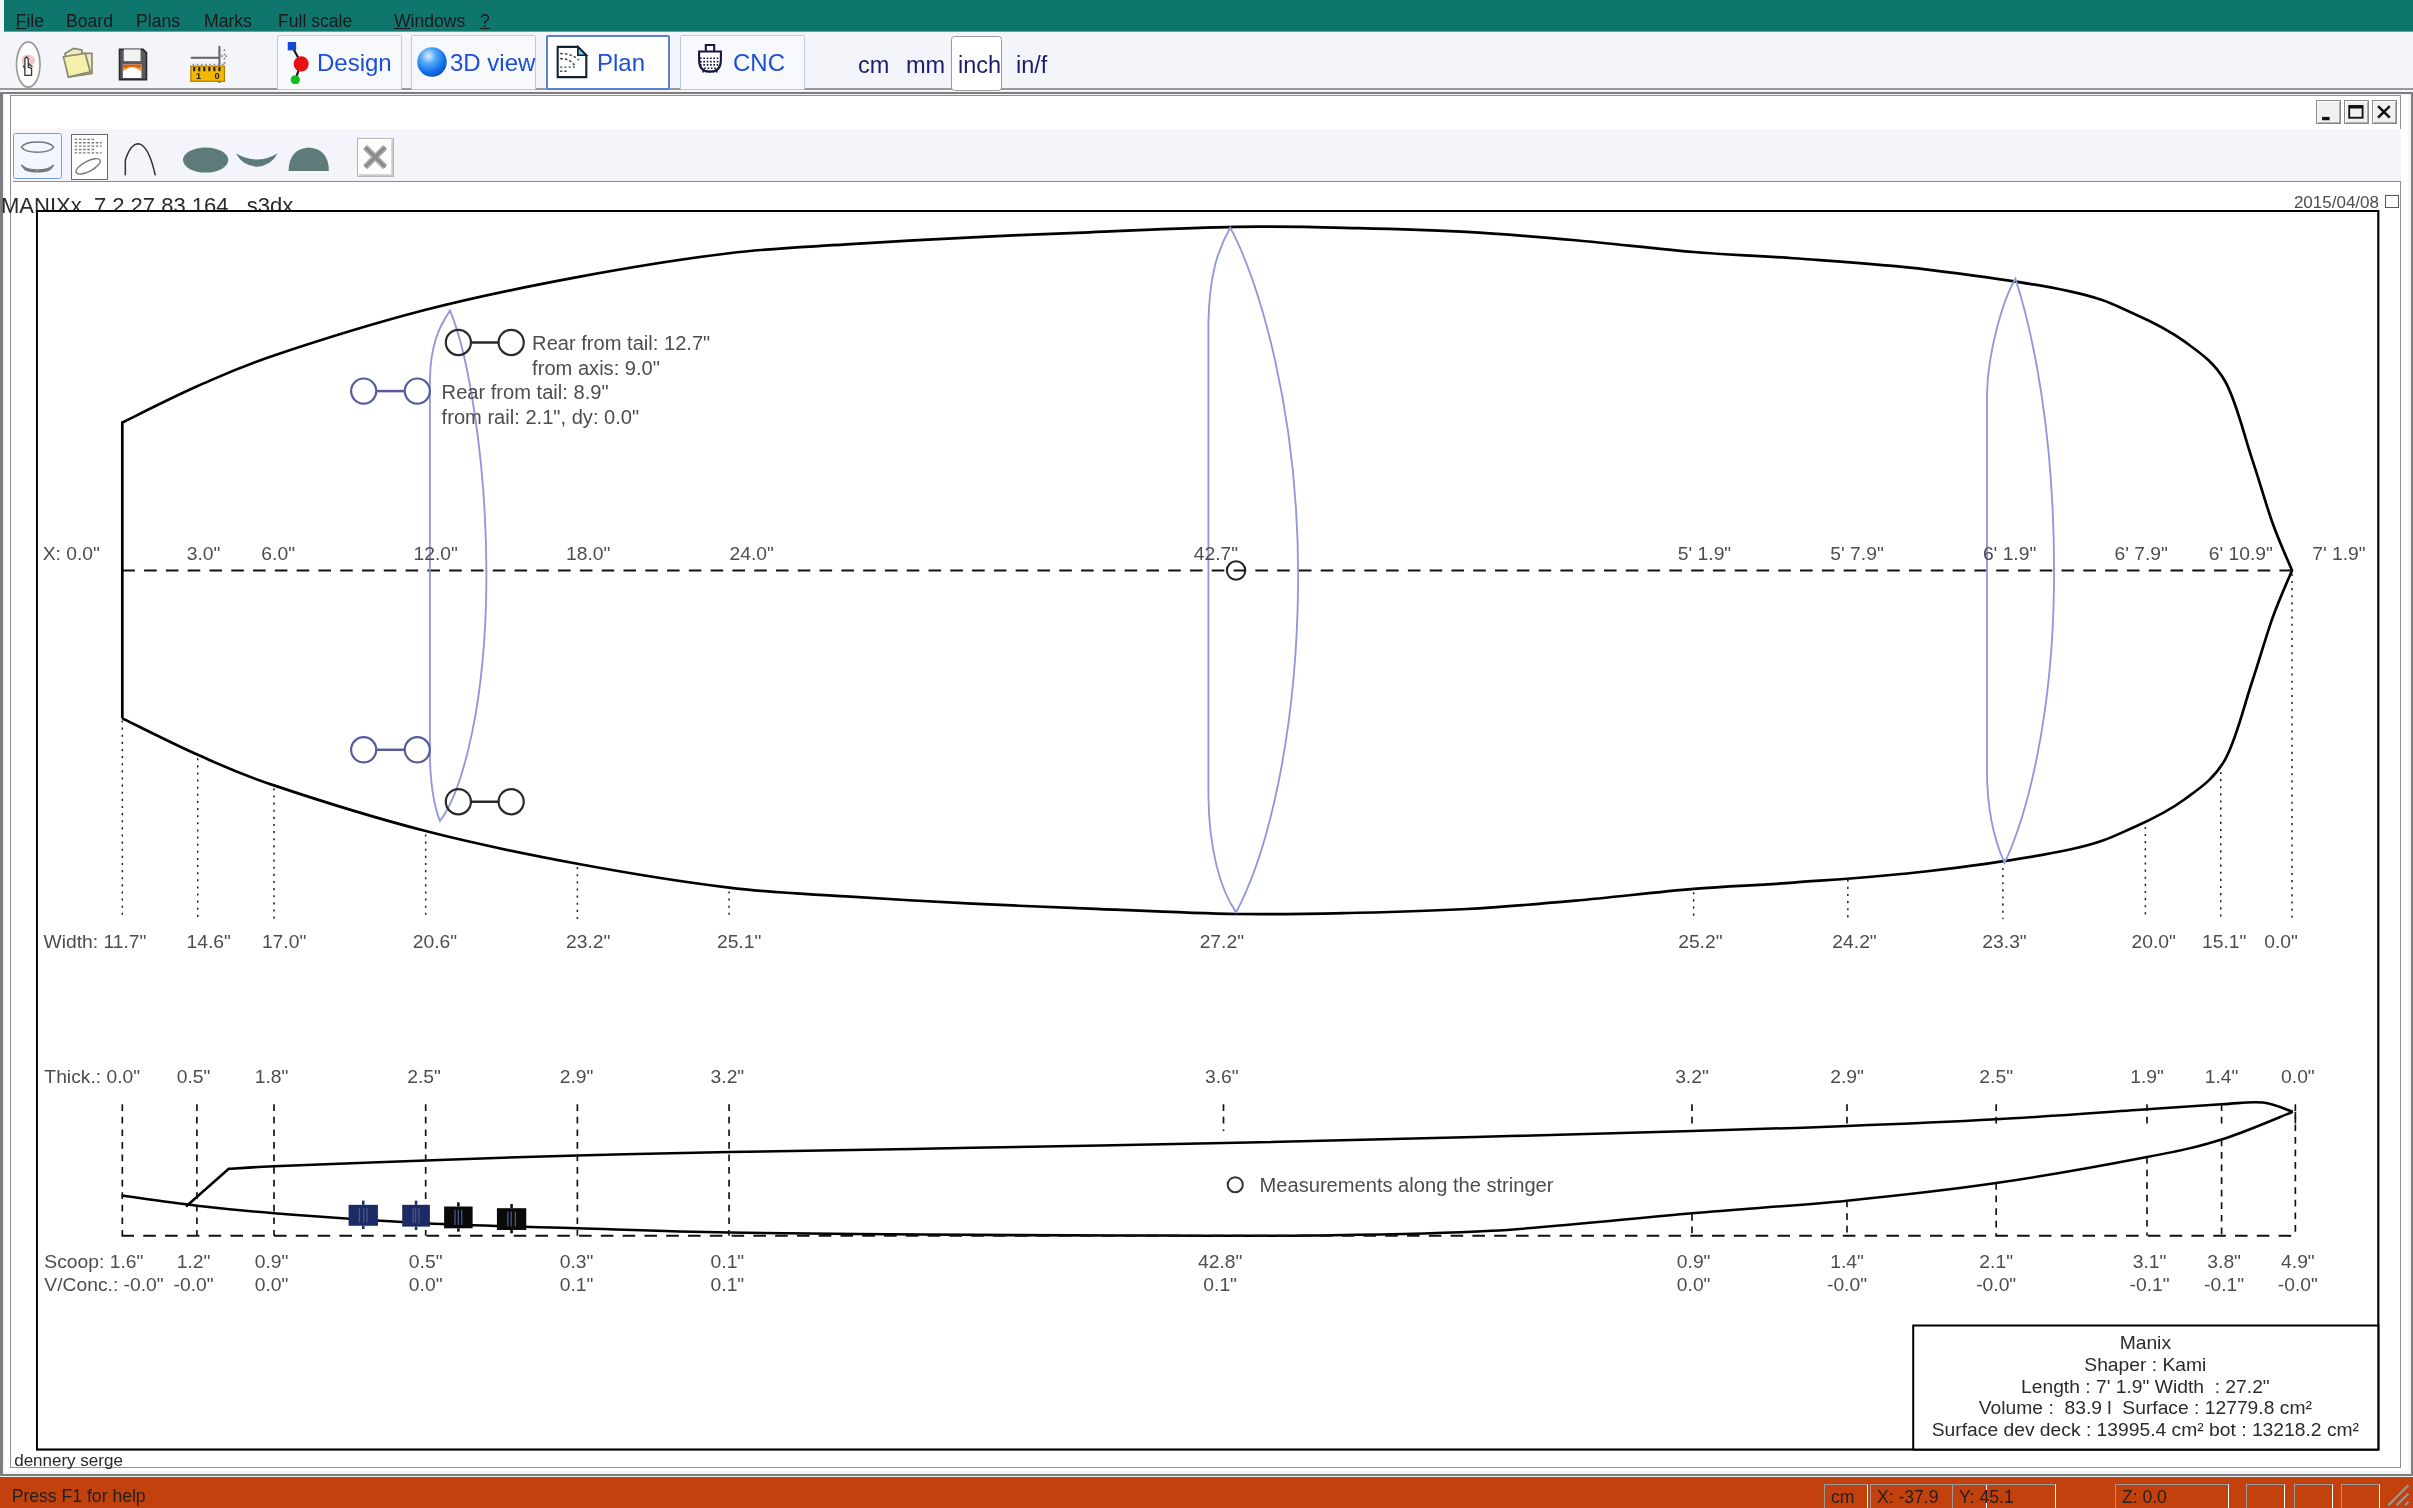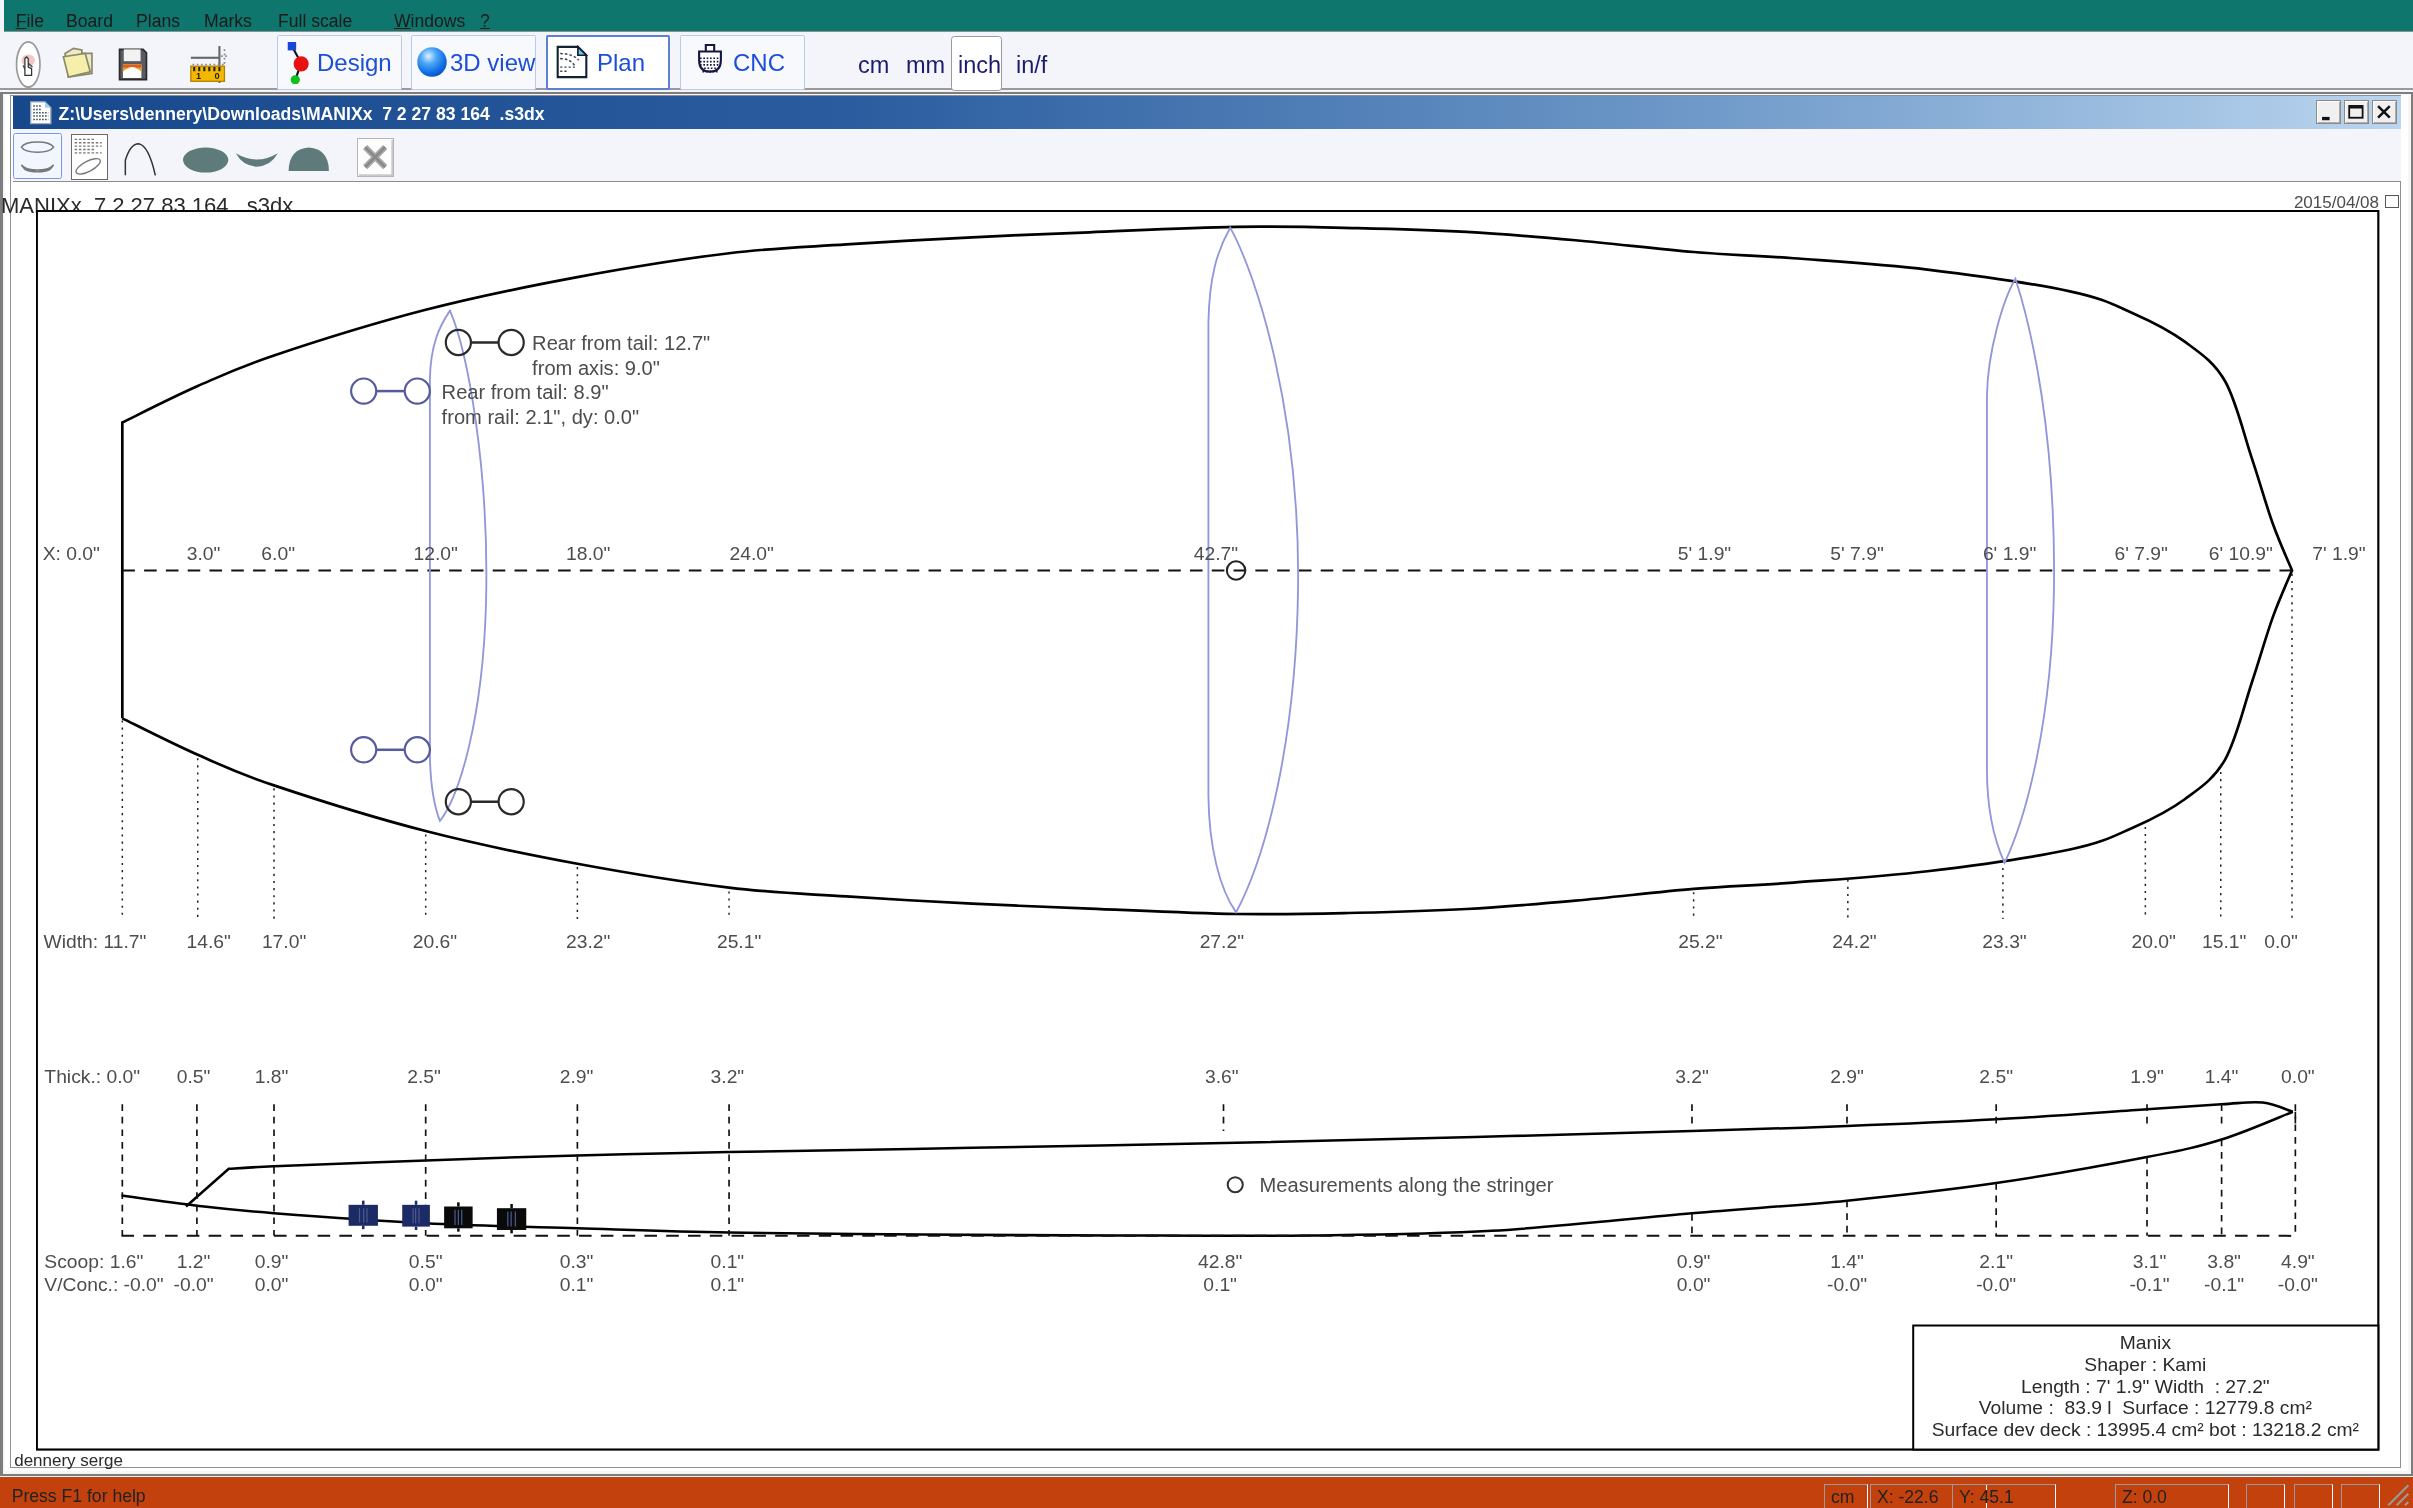--- a/index.html
+++ b/index.html
@@ -111,28 +111,20 @@
  <path d="M14,1 h10 v8 h-10 z M6,9 h26 v10 q0,14 -13,14 q-13,0 -13,-14 z" fill="#fff" stroke="#16163f" stroke-width="2.5"></path>
  <path d="M7,17 h24 M7,21 h24 M7,25 h24 M8,29 h22 M10,33 h18" stroke="#16163f" stroke-width="2" stroke-dasharray="2 2"></path>
 </svg>
 
 </div>
 <div id="win">
  <div id="winb1"></div>
     <div id="winb2"></div>
     <div id="winin"></div>
     <div id="winin2"></div>
- <div id="title">
-   <svg class="abs" style="left:16px;top:5px" width="23.5" height="23.5" viewBox="0 0 28 28">
- <path d="M2,1 L19,1 L26,8 L26,27 L2,27 Z" fill="#fff" stroke="#9ab" stroke-width="1.6"></path>
- <path d="M19,1 L19,8 L26,8 Z" fill="#9fd4f0"></path>
- <path d="M5,6 h10 M5,10 h10 M5,14 h18 M5,18 h18 M5,22 h18" stroke="#456" stroke-width="1.8" stroke-dasharray="2 1.5"></path>
-</svg>
-   <span id="ttxt">Z:\Users\dennery\Downloads\MANIXx&nbsp; 7 2 27 83 164&nbsp; .s3dx</span>
- </div>
  <div class="wb" style="left:2316px"><svg width="23.5" height="22.6" viewBox="0 0 28 27">
         <line x1="6" y1="21" x2="15" y2="21" stroke="#111" stroke-width="4"></line>
       </svg></div>
  <div class="wb" style="left:2344px"><svg width="23.5" height="22.6" viewBox="0 0 28 27">
         <rect x="5" y="6" width="16" height="14" fill="none" stroke="#111" stroke-width="2.2"></rect>
         <line x1="5" y1="7" x2="21" y2="7" stroke="#111" stroke-width="4"></line>
       </svg></div>
  <div class="wb" style="left:2372px"><svg width="23.5" height="22.6" viewBox="0 0 28 27">
         <path d="M6,6 L20,20 M20,6 L6,20" stroke="#111" stroke-width="3"></path>
       </svg></div>
@@ -318,21 +310,21 @@
 <rect x="2283" y="1582" width="555" height="148" fill="#fff" stroke="#000" stroke-width="2.4"></rect>
 <text x="2560" y="1610" text-anchor="middle" fill="#2b2b2b" font-size="23">Manix</text>
 <text x="2560" y="1636" text-anchor="middle" fill="#2b2b2b" font-size="23">Shaper : Kami</text>
 <text x="2560" y="1662" text-anchor="middle" fill="#2b2b2b" font-size="23">Length : 7' 1.9" Width&nbsp; : 27.2"</text>
 <text x="2560" y="1688" text-anchor="middle" fill="#2b2b2b" font-size="23">Volume :&nbsp; 83.9 l&nbsp; Surface : 12779.8 cm²</text>
 <text x="2560" y="1714" text-anchor="middle" fill="#2b2b2b" font-size="23">Surface dev deck : 13995.4 cm² bot : 13218.2 cm²</text>
 </svg>
 <div id="status">
   <span class="abs" style="left:11.7px;top:9.2px;font-size:17.6px;color:#222">Press F1 for help</span>
   <span class="scell" style="left:1824px;width:44px">cm</span>
-  <span class="scell" style="left:1870px;width:117px">X: -22.6</span>
+  <span class="scell" style="left:1870px;width:117px">X: -37.9</span>
   <span class="scell" style="left:1952px;width:104px">Y: 45.1</span>
   <span class="scell" style="left:2115px;width:114px">Z: 0.0</span>
   <span class="scell" style="left:2246px;width:39px"></span>
   <span class="scell" style="left:2294px;width:39px"></span>
   <span class="scell" style="left:2341px;width:39px"></span>
   <svg class="abs" style="left:2385px;top:5px" width="25" height="25" viewBox="0 0 30 30">
       <path d="M28,4 L4,28 M28,14 L14,28 M28,24 L24,28" stroke="#9a9a9a" stroke-width="2.5" fill="none"></path>
     </svg>
 </div>
 

